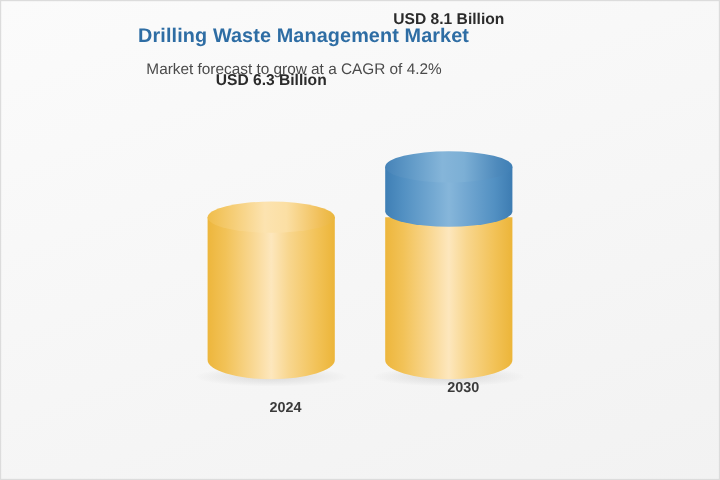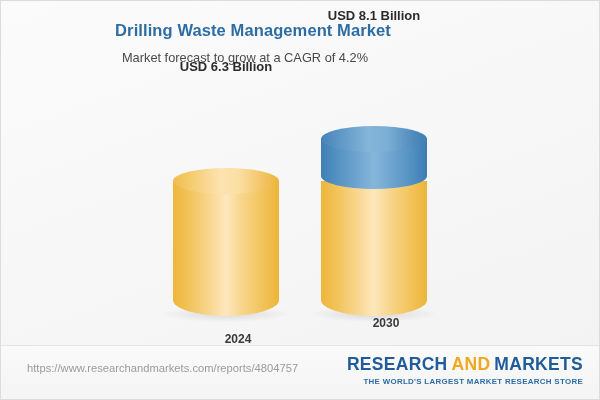--- a/index.html
+++ b/index.html
@@ -212,21 +212,14 @@
         <div class="cyl-body fill-yellow" style="top:55px; height:135px;"></div>
 
         <div class="cyl-body fill-blue" style="top:13px; height:50px; border-radius:0 0 53px 53px / 0 0 13px 13px;"></div>
         <div class="cyl-top top-blue" style="top:0;"></div>
       </div>
       <div class="axis-label" style="bottom:16px;">2030</div>
     </div>
 
   </div>
 
-  <div class="footer">
-    <div class="footer-url">https://www.researchandmarkets.com/reports/4804757</div>
-    <div class="logo">
-      <div class="logo-main"><span>RESEARCH</span><span class="logo-and" style="margin:0 4px;">AND</span><span>MARKETS</span></div>
-      <div class="logo-tag">THE WORLD'S LARGEST MARKET RESEARCH STORE</div>
-    </div>
-  </div>
 
 </div>
 
 </body></html>

